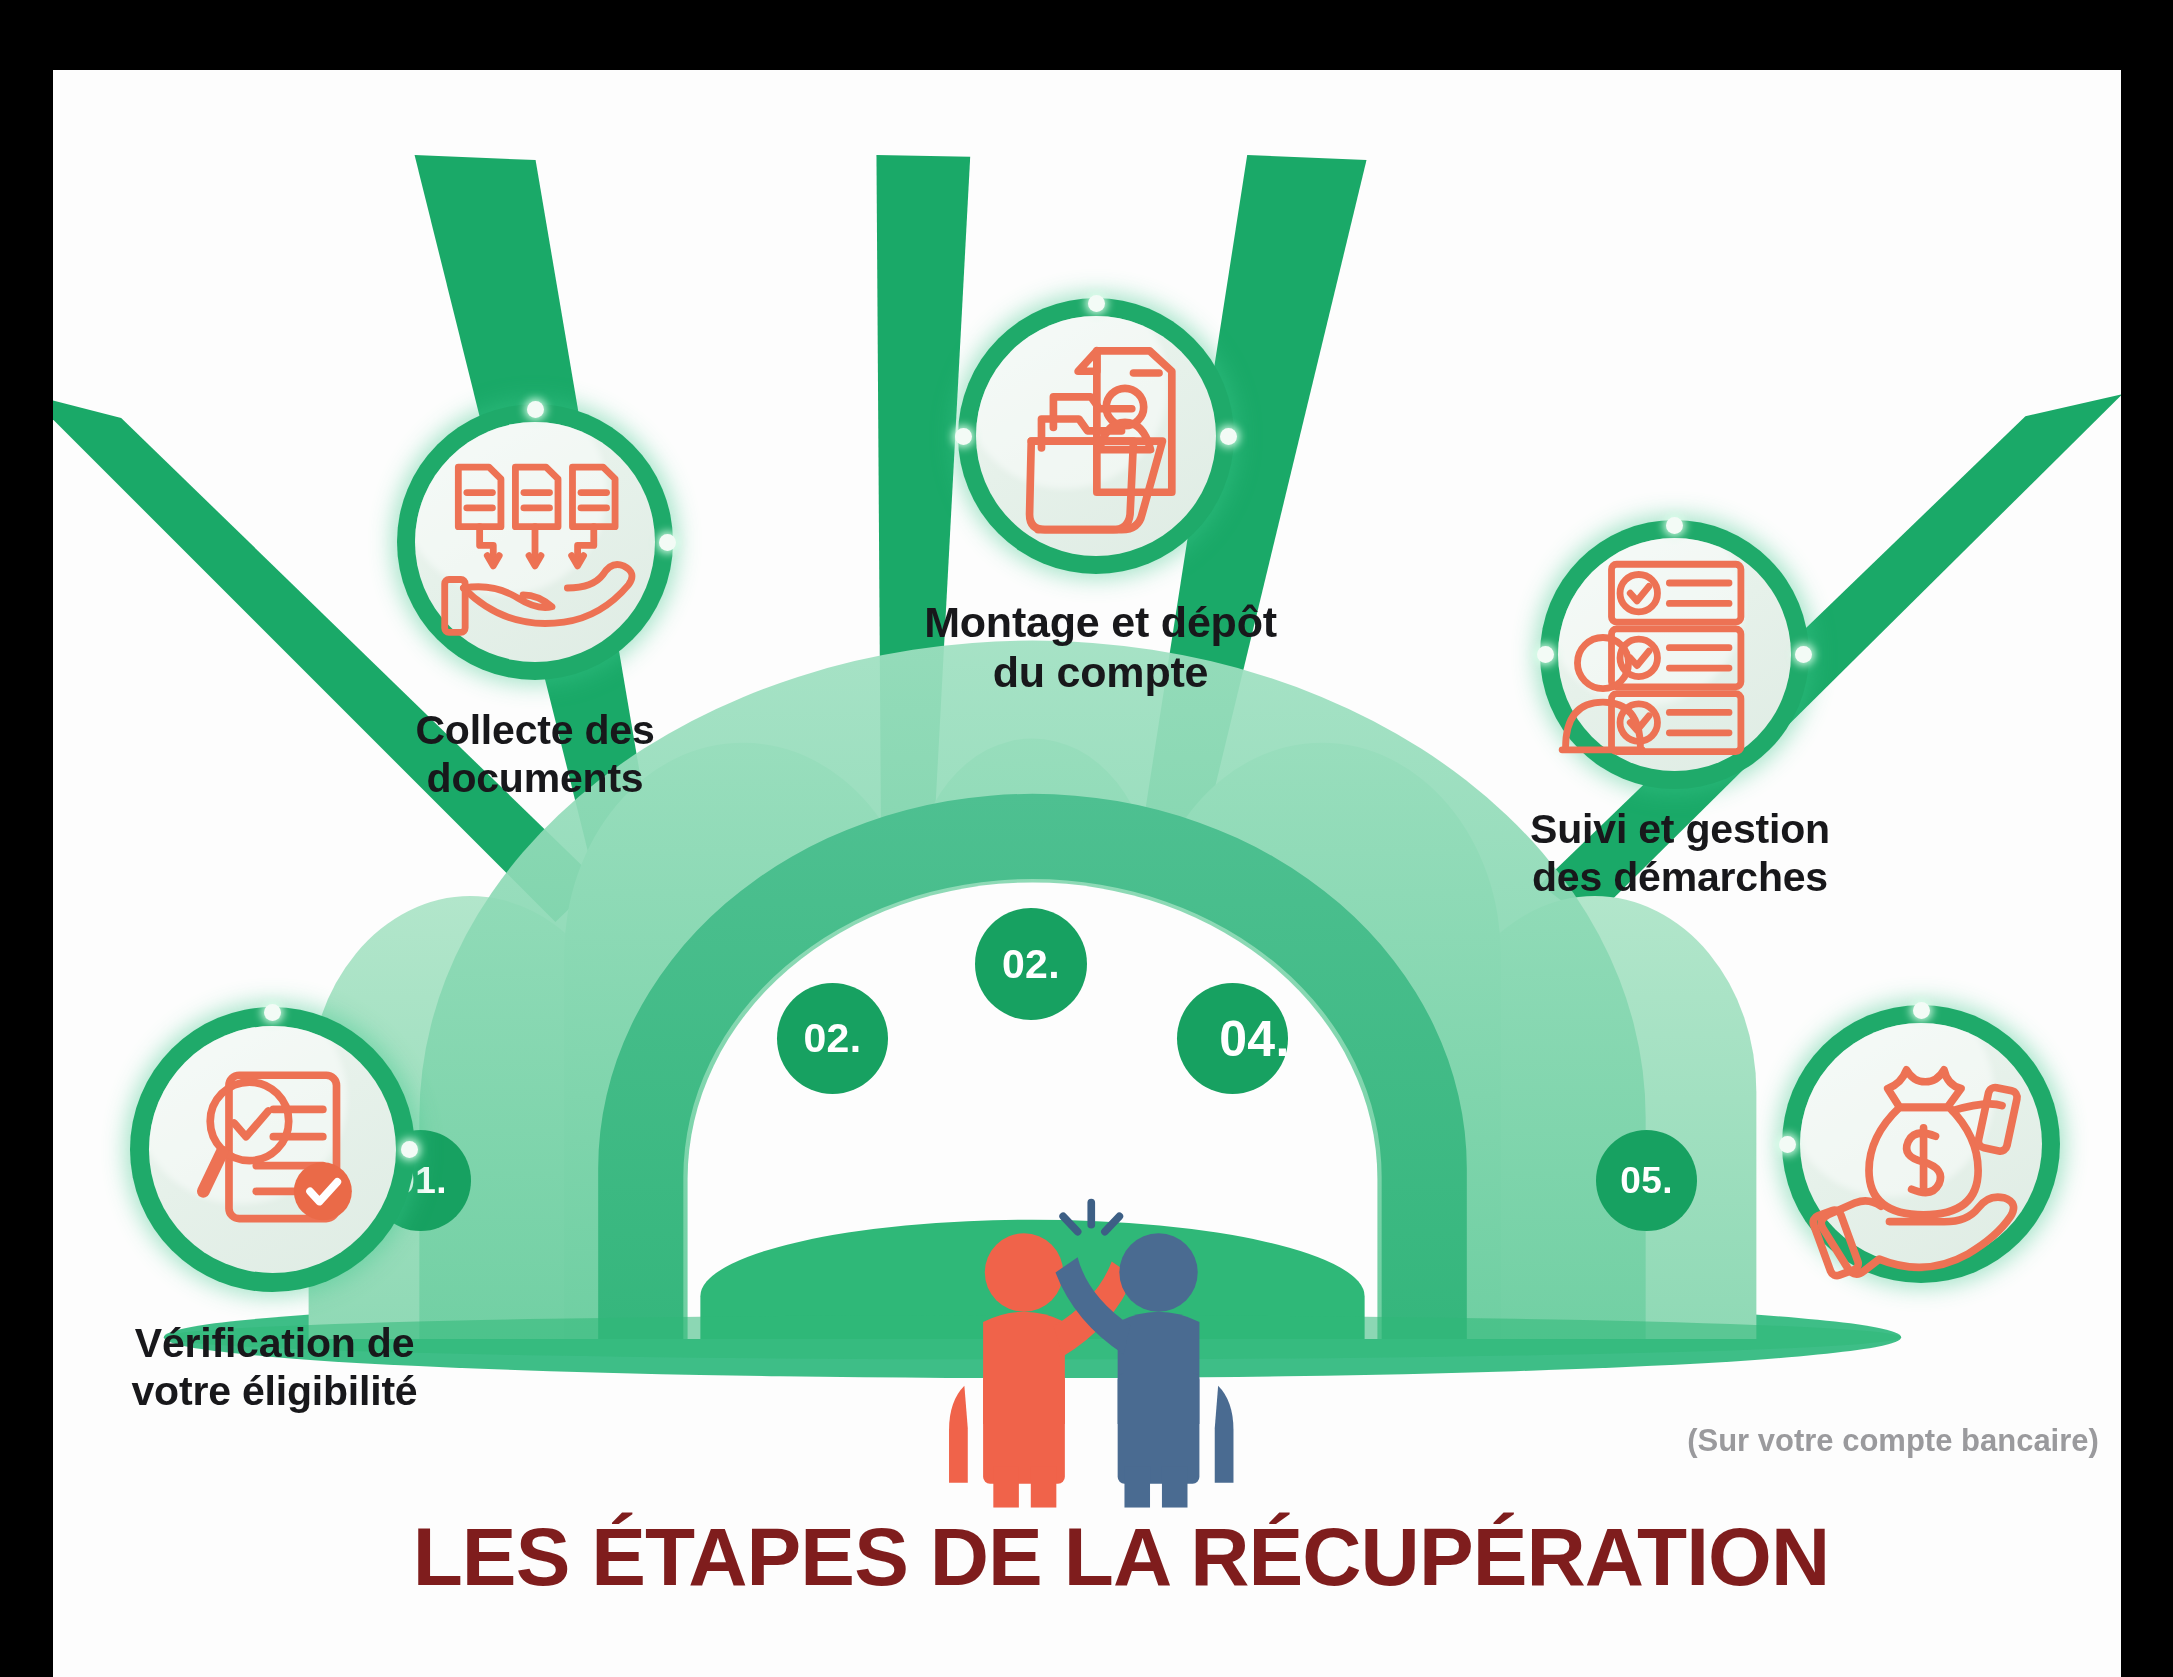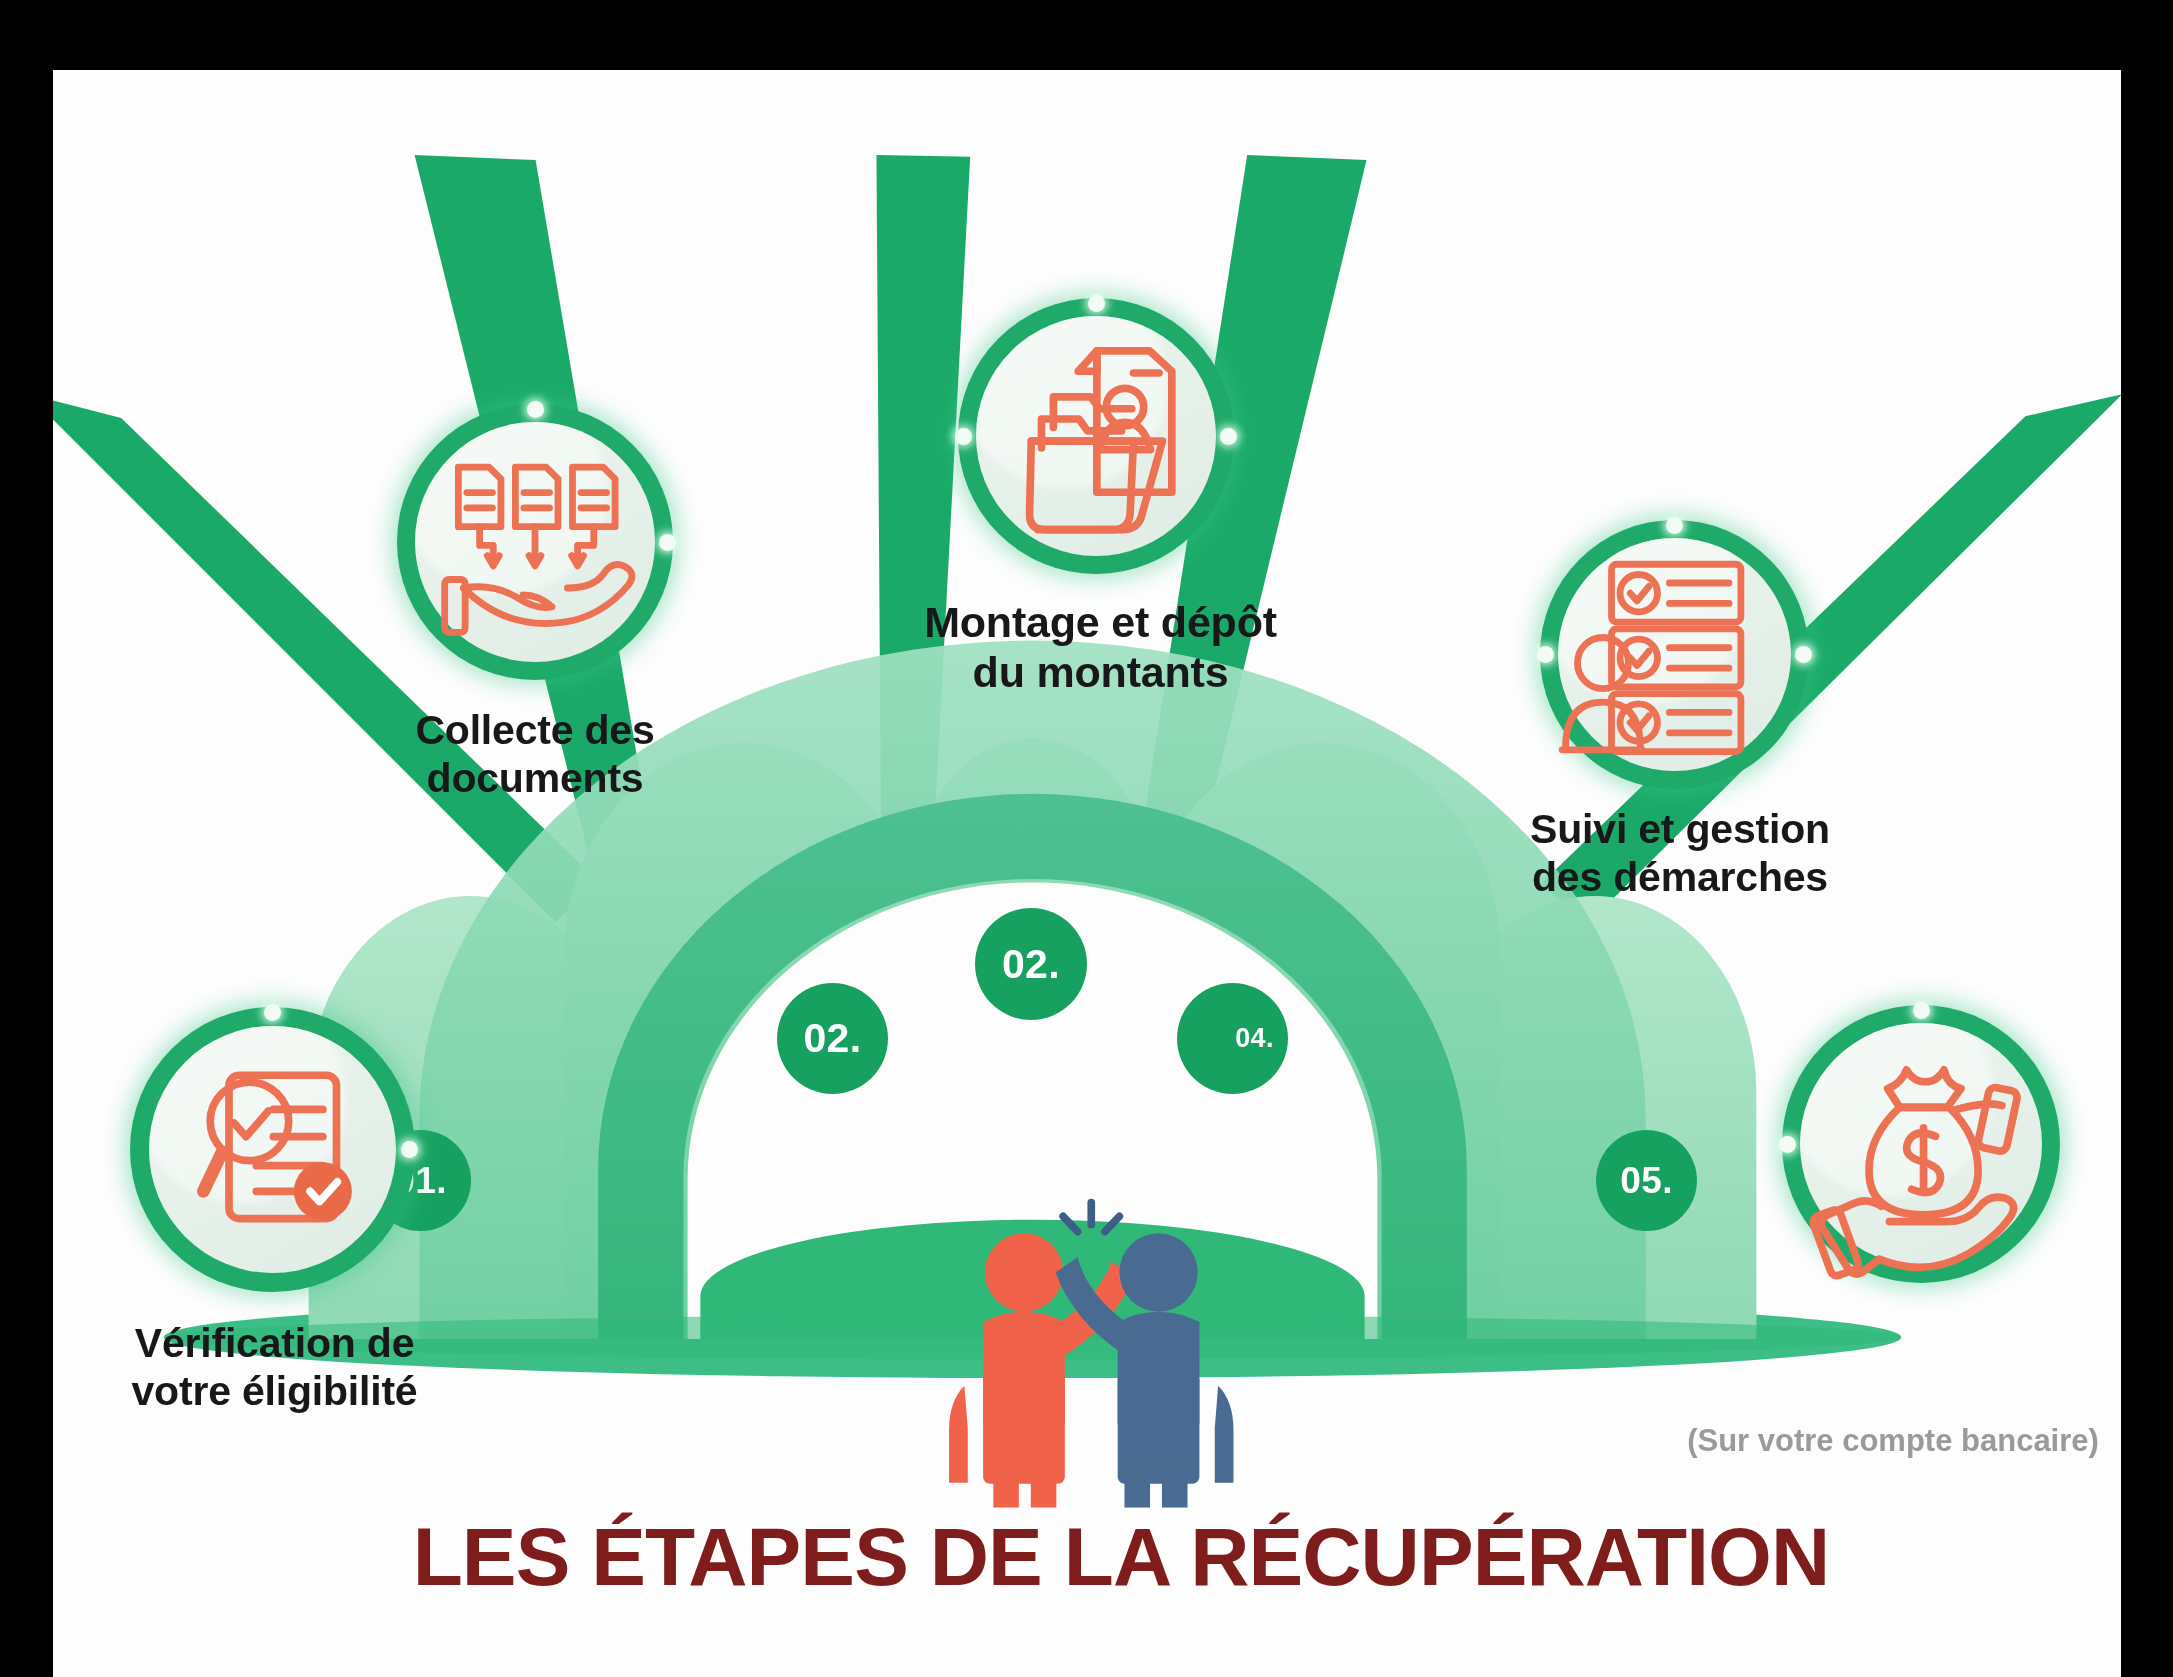--- a/index.html
+++ b/index.html
@@ -174,21 +174,21 @@
 
   <div class="badge" style="left:724px;top:913px;width:111px;height:111px;">
     <span style="font-size:41px;">02.</span>
   </div>
 
   <div class="badge" style="left:922px;top:838px;width:112px;height:112px;">
     <span style="font-size:41px;">02.</span>
   </div>
 
   <div class="badge" style="left:1124px;top:913px;width:111px;height:111px;">
-    <span style="font-size:27px;margin-left:44px;">04.</span>
+    <span style="font-size:50px;margin-left:44px;">04.</span>
   </div>
 
   <div class="badge" style="left:1543px;top:1060px;width:101px;height:101px;">
     <span style="font-size:37px;">05.</span>
   </div>
 
   <div class="node" style="left:77px;top:937px;width:285px;height:285px;">
     <div class="ring"></div>
     <div class="inner" style="left:19px;top:19px;width:247px;height:247px;">
       <div class="gloss"></div>
@@ -272,21 +272,21 @@
         <path d="M86 168 h154 l-24 86 q-4 18 -24 18 h-98"></path>
       </g>
     </svg>
     <div class="pip top"></div>
     <div class="pip right"></div>
     <div class="pip left"></div>
   </div>
 
   <div class="label" style="left:809px;top:528px;width:477px;font-size:43px;">
     <div>Montage et dépôt</div>
-    <div>du montants</div>
+    <div>du compte</div>
   </div>
 
   <div class="node" style="left:1487px;top:450px;width:269px;height:269px;">
     <div class="ring"></div>
     <div class="inner" style="left:18px;top:18px;width:233px;height:233px;">
       <div class="gloss"></div>
     </div>
     <svg class="glyph" viewBox="0 0 316 316">
       <g fill="none" stroke="#ed7254" stroke-width="8" stroke-linecap="round" stroke-linejoin="round">
         <rect x="84" y="52" width="152" height="68" rx="6"></rect>

